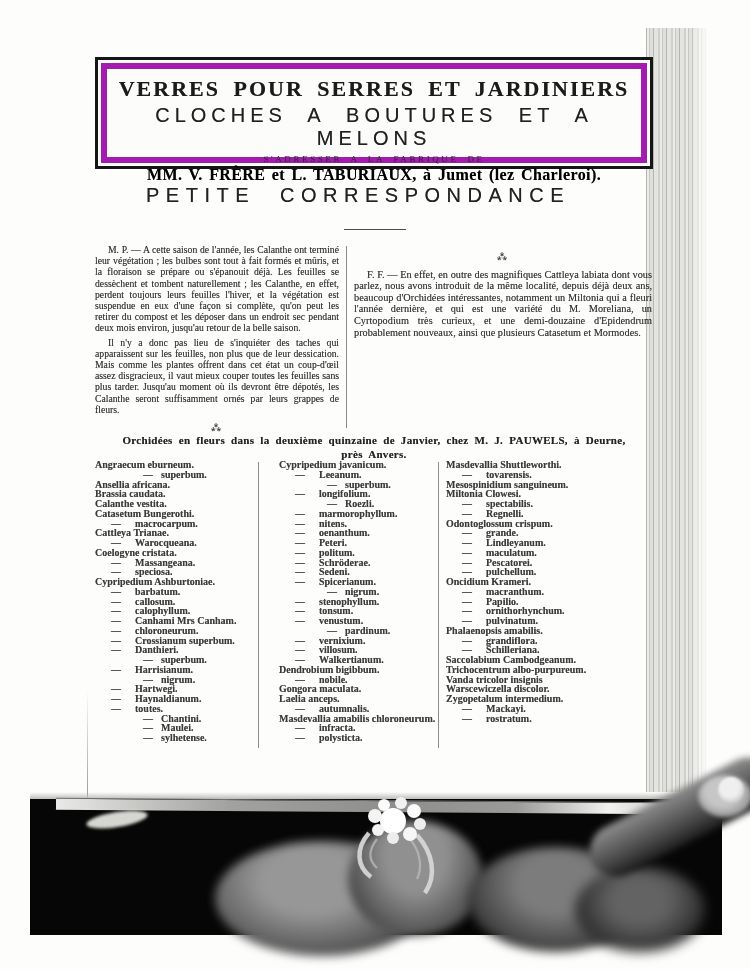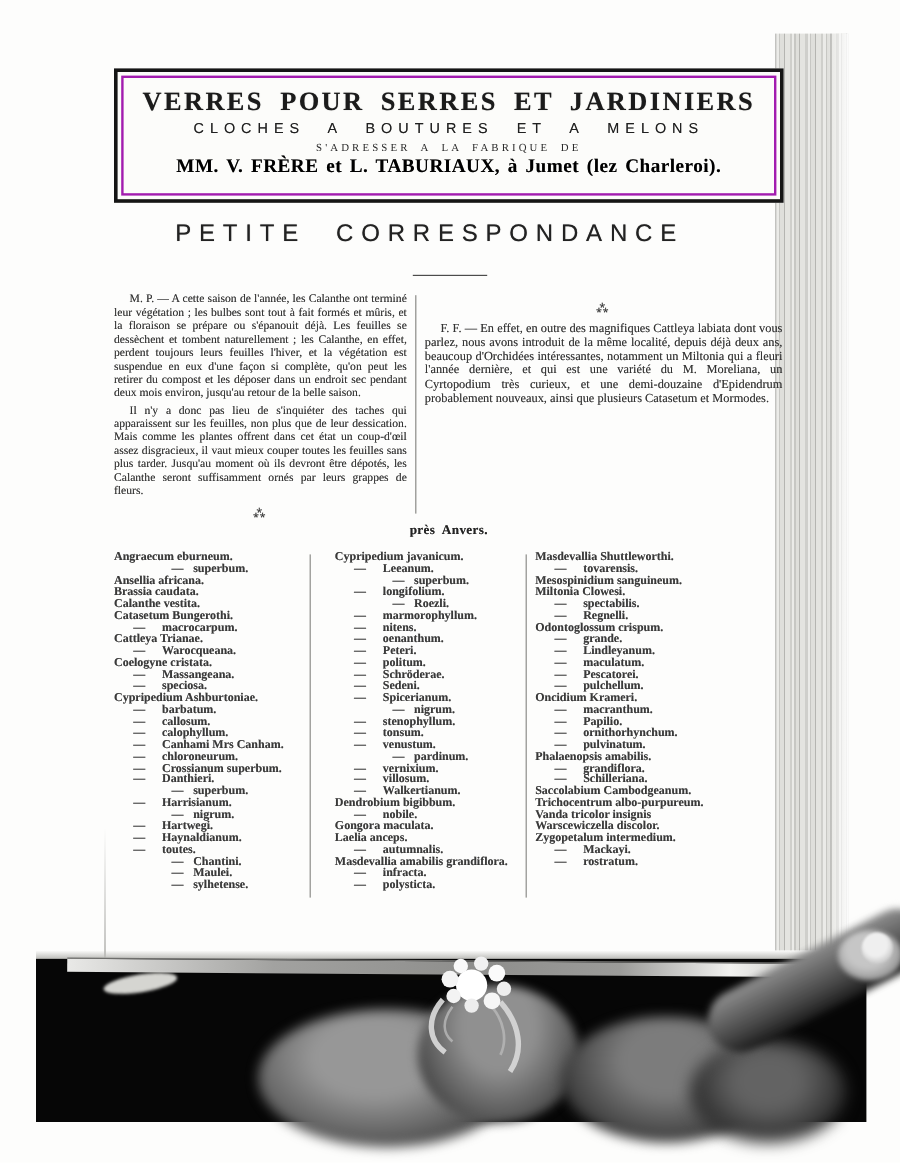--- a/index.html
+++ b/index.html
@@ -13,24 +13,24 @@
     border-left:1px solid #b4b4b0;}
   .fore-edge:after{content:"";position:absolute;inset:0;
     background:linear-gradient(90deg,rgba(255,255,255,0) 0 70%,rgba(255,255,255,.9) 100%);}
 
   .left-crease{position:absolute;left:87px;top:690px;width:1px;height:108px;
     background:linear-gradient(180deg,rgba(150,150,150,0),#9a9a96);}
 
   
   .ad-box{position:absolute;left:95px;top:57px;width:558px;height:112px;
     border:3px solid #151515;background:#fcfcfa;box-sizing:border-box;}
-  .ad-inner{position:absolute;inset:3px;border:2px solid #a21caf;text-align:center;}
+  .ad-inner{position:absolute;inset:3px;border:6px solid #a21caf;text-align:center;}
   .ad-line1{margin-top:7px;font-size:22px;font-weight:bold;letter-spacing:2px;word-spacing:6px;color:#1b1b1b;
     text-shadow:0 0 .6px rgba(20,20,20,.55);}
-  .ad-line2{margin-top:2px;font-family:"Liberation Sans",sans-serif;font-size:12px;letter-spacing:5px;word-spacing:11px;color:#202020;
+  .ad-line2{margin-top:2px;font-family:"Liberation Sans",sans-serif;font-size:20px;letter-spacing:5px;word-spacing:11px;color:#202020;
     text-shadow:0 0 .5px rgba(25,25,25,.5);}
   .ad-line3{margin-top:4px;font-size:9px;letter-spacing:2.6px;word-spacing:4px;color:#2a2a2a;}
   .ad-line4{margin-top:2px;font-size:16px;font-weight:bold;letter-spacing:.4px;word-spacing:2px;color:#000000;
     text-shadow:0 0 .5px rgba(20,20,20,.5);}
 
   
   .section-title{position:absolute;left:79px;top:184px;width:558px;text-align:center;
     font-family:"Liberation Sans",sans-serif;font-size:20px;letter-spacing:6.5px;word-spacing:13px;
     color:#222;text-shadow:0 0 .6px rgba(25,25,25,.6);}
   .title-rule{position:absolute;left:344px;top:229px;width:62px;height:1px;background:#4c4c4c;}
@@ -113,20 +113,21 @@
       <p>Il n'y a donc pas lieu de s'inquiéter des taches qui apparaissent sur les feuilles, non plus que de leur dessication. Mais comme les plantes offrent dans cet état un coup-d'œil assez disgracieux, il vaut mieux couper toutes les feuilles sans plus tarder. Jusqu'au moment où ils devront être dépotés, les Calanthe seront suffisamment ornés par leurs grappes de fleurs.</p>
       <span class="sep">⁂</span>
     </div>
   <div class="corr-divider"></div>
   <div class="corr-right" id="corr-right">
       <span class="sep">⁂</span>
       <p>F. F. — En effet, en outre des magnifiques Cattleya labiata dont vous parlez, nous avons introduit de la même localité, depuis déjà deux ans, beaucoup d'Orchidées intéressantes, notamment un Miltonia qui a fleuri l'année dernière, et qui est une variété du M. Moreliana, un Cyrtopodium très curieux, et une demi-douzaine d'Epidendrum probablement nouveaux, ainsi que plusieurs Catasetum et Mormodes.</p>
     </div>
 
   <div class="list-heading">
+    <div class="lh1">Orchidées en fleurs dans la deuxième quinzaine de Janvier, chez M. J. PAUWELS, à Deurne,</div>
     <div class="lh2">près Anvers.</div>
   </div>
 
   <div class="list-col col-1" id="list-col-0">
       <div class="li ind0">Angraecum eburneum.</div>
       <div class="li ind2"><span class="dash">—</span><span>superbum.</span></div>
       <div class="li ind0">Ansellia africana.</div>
       <div class="li ind0">Brassia caudata.</div>
       <div class="li ind0">Calanthe vestita.</div>
       <div class="li ind0">Catasetum Bungerothi.</div>
@@ -175,21 +176,21 @@
       <div class="li ind1"><span class="dash">—</span><span>venustum.</span></div>
       <div class="li ind2"><span class="dash">—</span><span>pardinum.</span></div>
       <div class="li ind1"><span class="dash">—</span><span>vernixium.</span></div>
       <div class="li ind1"><span class="dash">—</span><span>villosum.</span></div>
       <div class="li ind1"><span class="dash">—</span><span>Walkertianum.</span></div>
       <div class="li ind0">Dendrobium bigibbum.</div>
       <div class="li ind1"><span class="dash">—</span><span>nobile.</span></div>
       <div class="li ind0">Gongora maculata.</div>
       <div class="li ind0">Laelia anceps.</div>
       <div class="li ind1"><span class="dash">—</span><span>autumnalis.</span></div>
-      <div class="li ind0">Masdevallia amabilis grandiflora.</div>
+      <div class="li ind0">Masdevallia amabilis chloroneurum.</div>
       <div class="li ind1"><span class="dash">—</span><span>infracta.</span></div>
       <div class="li ind1"><span class="dash">—</span><span>polysticta.</span></div>
     </div>
   <div class="list-divider ld-2"></div>
   <div class="list-col col-3" id="list-col-2">
       <div class="li ind0">Masdevallia Shuttleworthi.</div>
       <div class="li ind1"><span class="dash">—</span><span>tovarensis.</span></div>
       <div class="li ind0">Mesospinidium sanguineum.</div>
       <div class="li ind0">Miltonia Clowesi.</div>
       <div class="li ind1"><span class="dash">—</span><span>spectabilis.</span></div>

